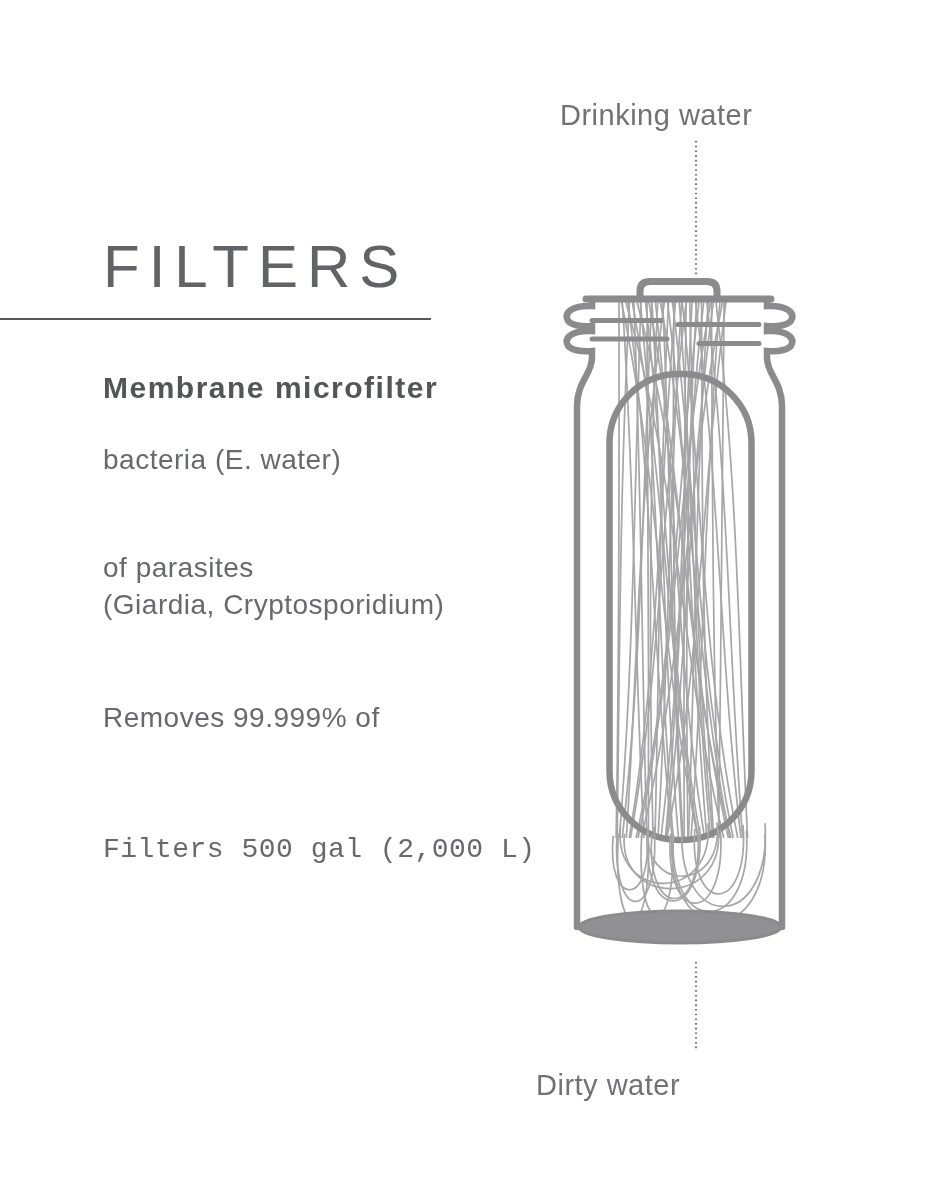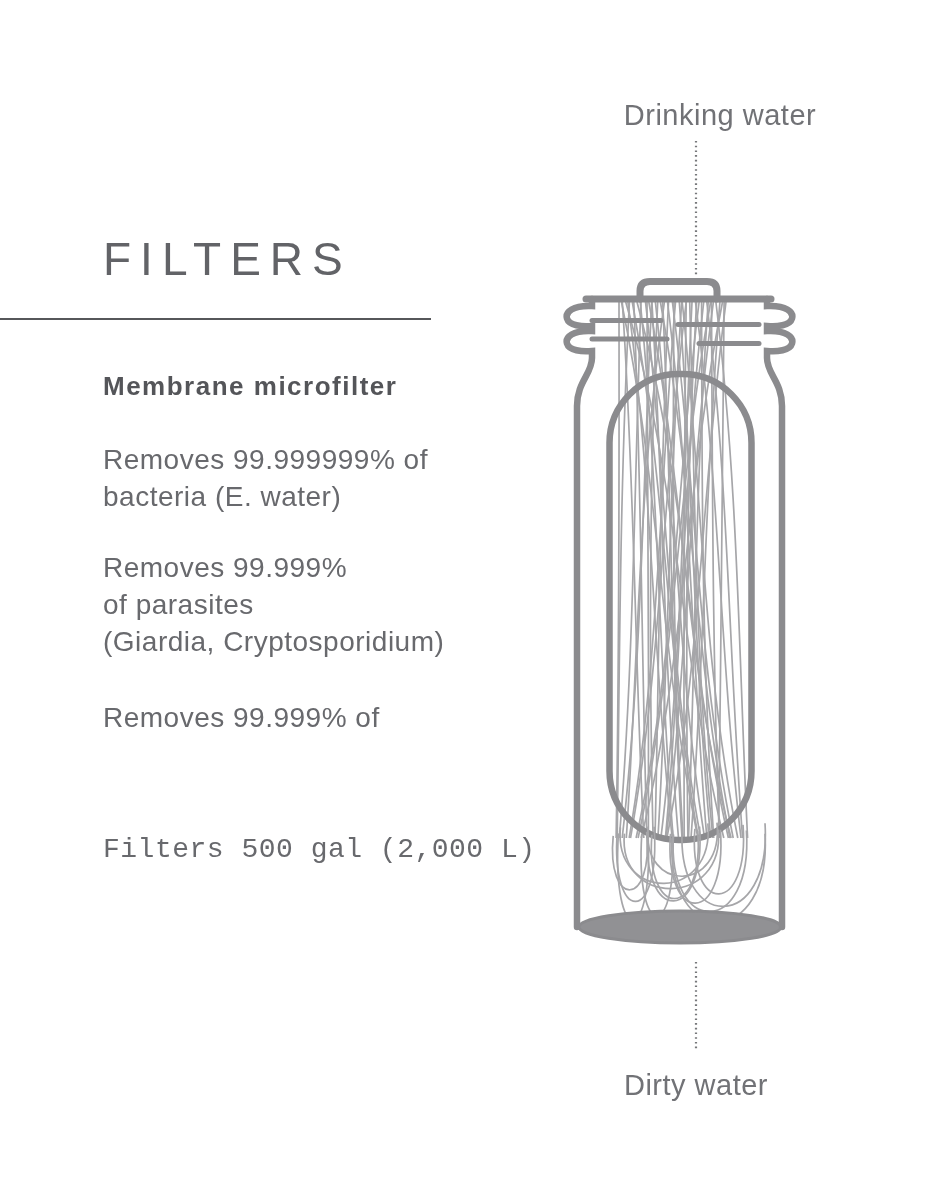--- a/index.html
+++ b/index.html
@@ -4,51 +4,49 @@
 <style>
   :root{
     --title:#626367; --heading:#545559; --body:#68696d; --rule:#56575a;
     --outline:#8b8b8e; --fibers:#a6a6a9; --base-fill:#919194;
     --label-text:#717276; --dotted-line:#77787b;
   }
   html,body{margin:0;padding:0;background:#fff;}
   .page{position:relative;width:928px;height:1192px;background:#ffffff;
         font-family:"Liberation Sans",sans-serif;overflow:hidden;}
   .abs{position:absolute;}
-  .title{left:103px;top:234px;font-size:46px;font-weight:300;line-height:1.1;
+  .title{left:103px;top:234px;font-size:60px;font-weight:300;line-height:1.1;
          letter-spacing:9px;color:var(--title);white-space:nowrap;}
   .rule{left:0;top:318px;width:431px;height:2px;background:var(--rule);}
-  .heading{left:103px;top:371px;font-size:26px;font-weight:700;letter-spacing:1.5px;
+  .heading{left:103px;top:371px;font-size:30px;font-weight:700;letter-spacing:1.5px;
            color:var(--heading);white-space:nowrap;}
   .para{left:103px;font-size:28px;line-height:37px;letter-spacing:.5px;
         color:var(--body);white-space:nowrap;}
   .p1{top:441px;} .p2{top:549px;} .p3{top:699px;} .p4{top:831px;font-family:Liberation Mono, monospace;}
   .flow-label{font-size:29px;color:var(--label-text);letter-spacing:.5px;
-              text-align:center;white-space:nowrap;}
+              text-align:left;white-space:nowrap;}
   .label-top{left:560px;top:99px;width:320px;}
   .label-bottom{left:536px;top:1069px;width:320px;}
   svg.diagram{position:absolute;left:0;top:0;width:928px;height:1192px;}
 </style>
 </head>
 <body>
 
 <div class="page">
 
   <div class="abs title">FILTERS</div>
   <div class="abs rule"></div>
 
   <div class="abs heading">Membrane microfilter</div>
 
   <div class="abs para p1">
-    <div>Removes 99.999999% of</div>
     <div>bacteria (E. water)</div>
   </div>
 
   <div class="abs para p2">
-    <div>Removes 99.999%</div>
     <div>of parasites</div>
     <div>(Giardia, Cryptosporidium)</div>
   </div>
 
   <div class="abs para p3">
     <div>Removes 99.999% of</div>
   </div>
 
   <div class="abs para p4">
     <div>Filters 500 gal (2,000 L)</div>

